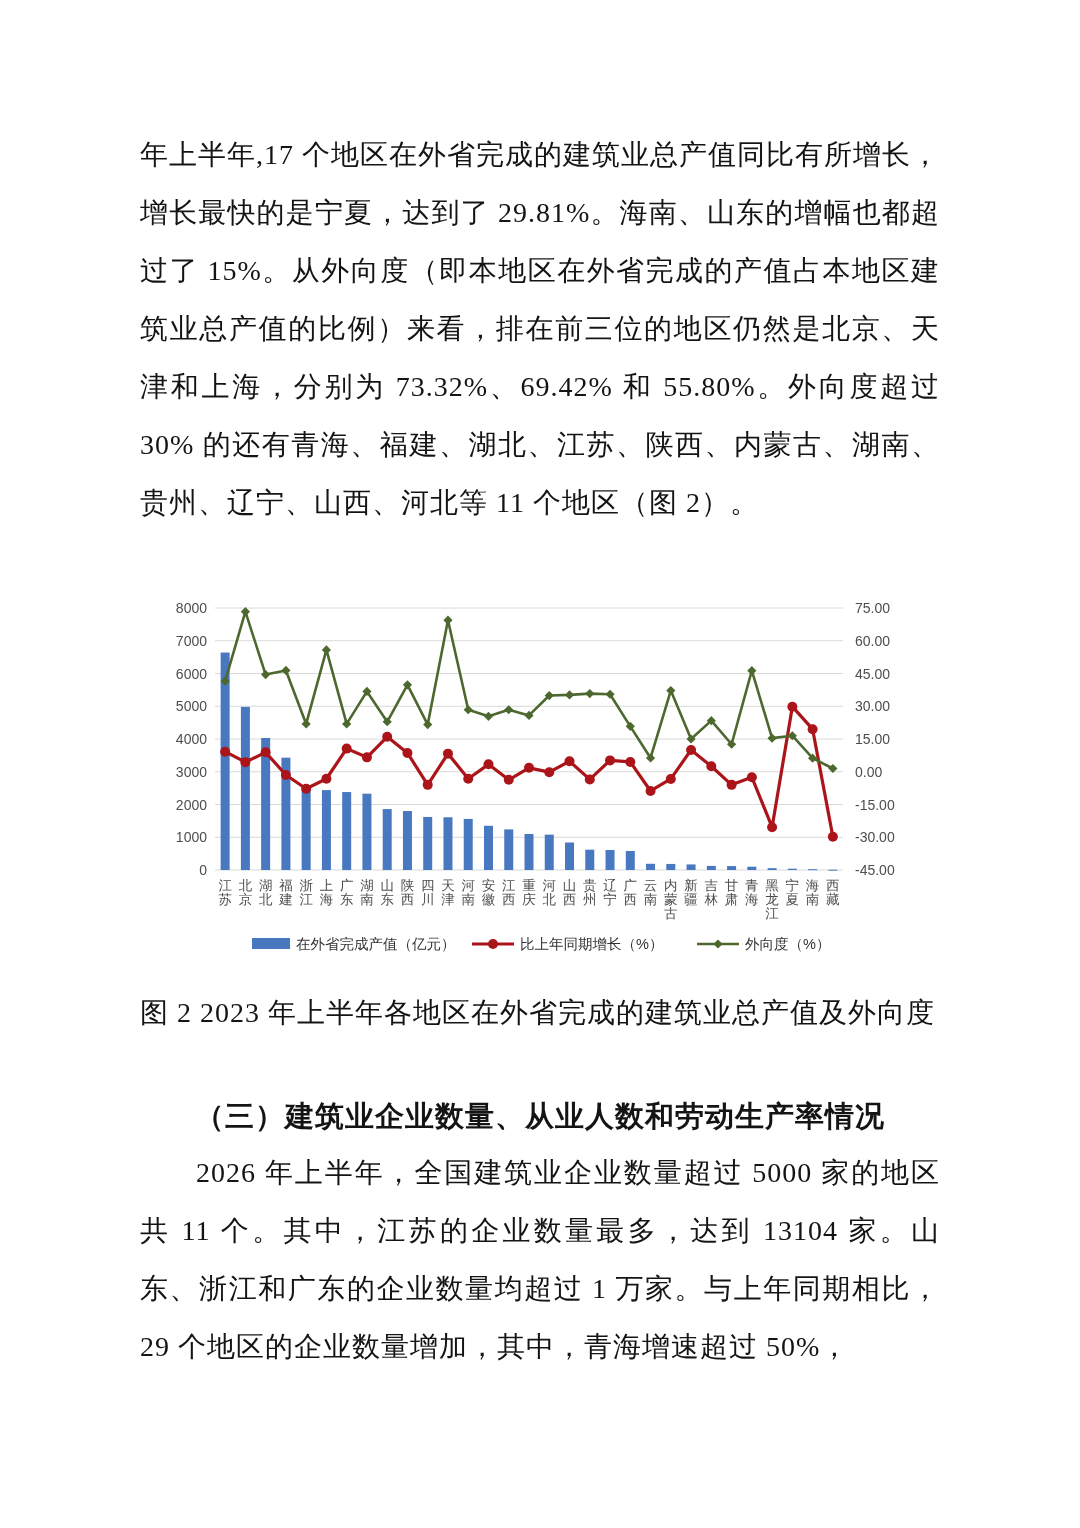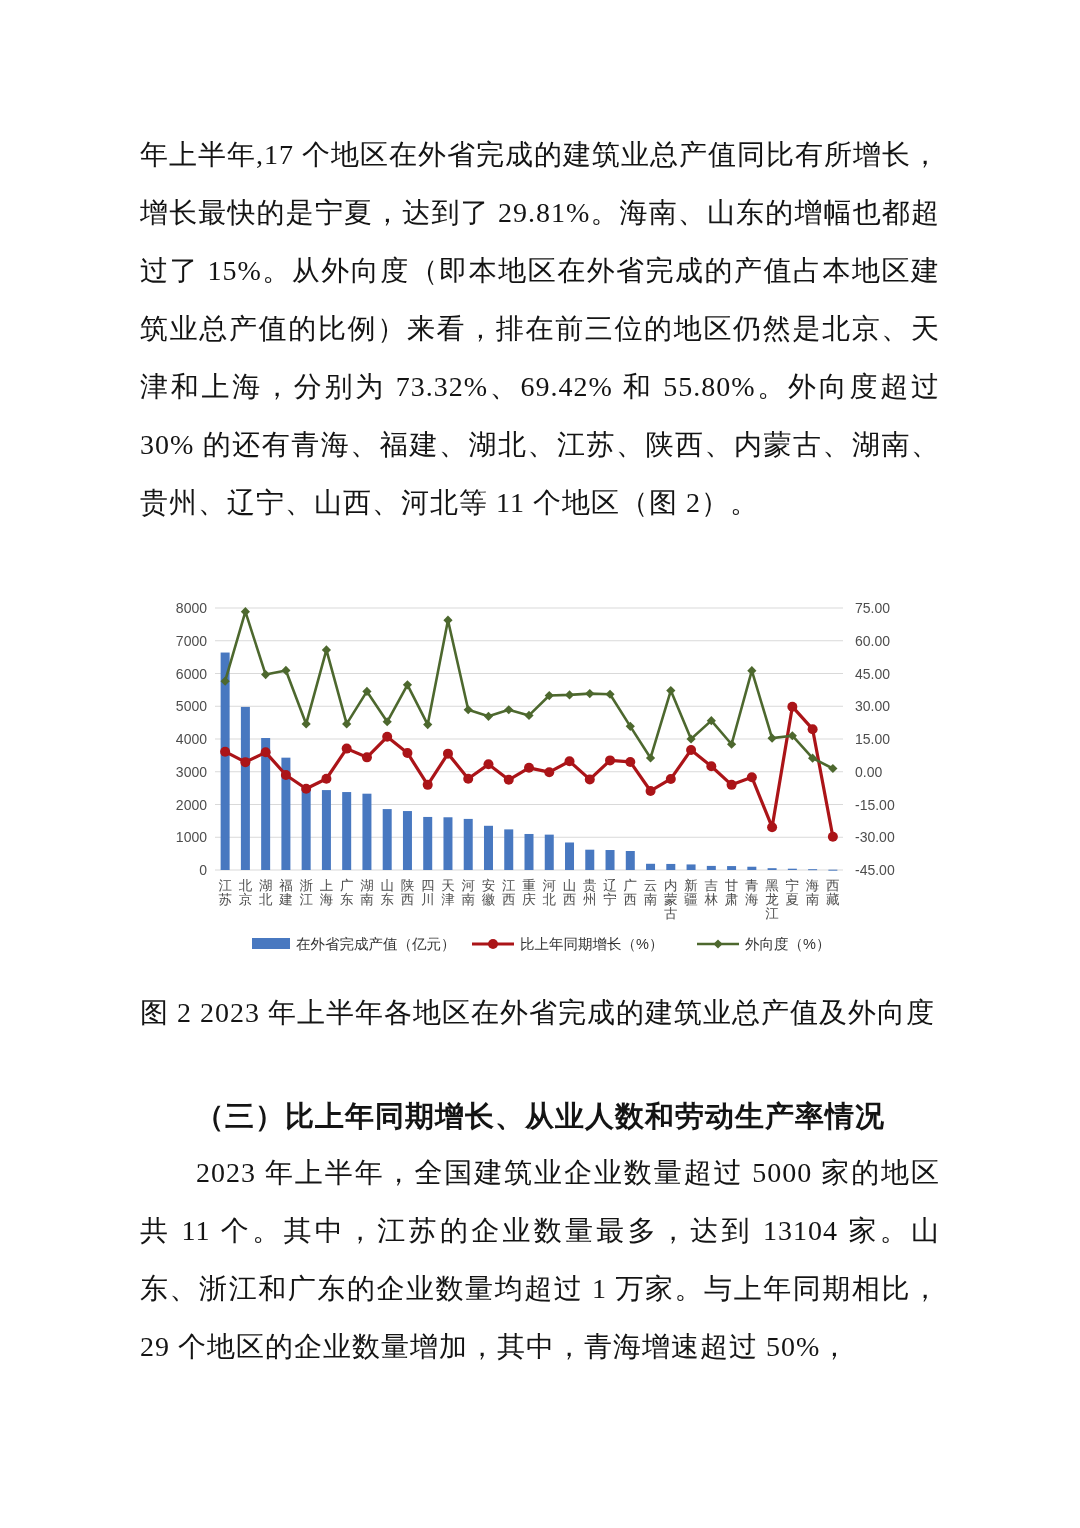--- a/index.html
+++ b/index.html
@@ -201,17 +201,17 @@
           <text x="368" y="357">比上年同期增长（%）</text>
           <line x1="545" x2="587" y1="352" y2="352" stroke="#4d682e" stroke-width="2.6"></line>
           <path d="M 566 347.4 L 570.6 352 L 566 356.6 L 561.4 352 Z" fill="#4d682e"></path>
           <text x="593" y="357">外向度（%）</text>
         </g>
       </svg>
   </div>
 
   <div class="caption">图 2 2023 年上半年各地区在外省完成的建筑业总产值及外向度</div>
 
-  <div class="heading">（三）比上年同期增长、从业人数和劳动生产率情况</div>
-
-  <div class="para para-bottom">2023 年上半年，全国建筑业企业数量超过 5000 家的地区共 11 个。其中，江苏的企业数量最多，达到 13104 家。山东、浙江和广东的企业数量均超过 1 万家。与上年同期相比，29 个地区的企业数量增加，其中，青海增速超过 50%，</div>
+  <div class="heading">（三）建筑业企业数量、从业人数和劳动生产率情况</div>
+
+  <div class="para para-bottom">2026 年上半年，全国建筑业企业数量超过 5000 家的地区共 11 个。其中，江苏的企业数量最多，达到 13104 家。山东、浙江和广东的企业数量均超过 1 万家。与上年同期相比，29 个地区的企业数量增加，其中，青海增速超过 50%，</div>
 
 </div>
 
 </body></html>

